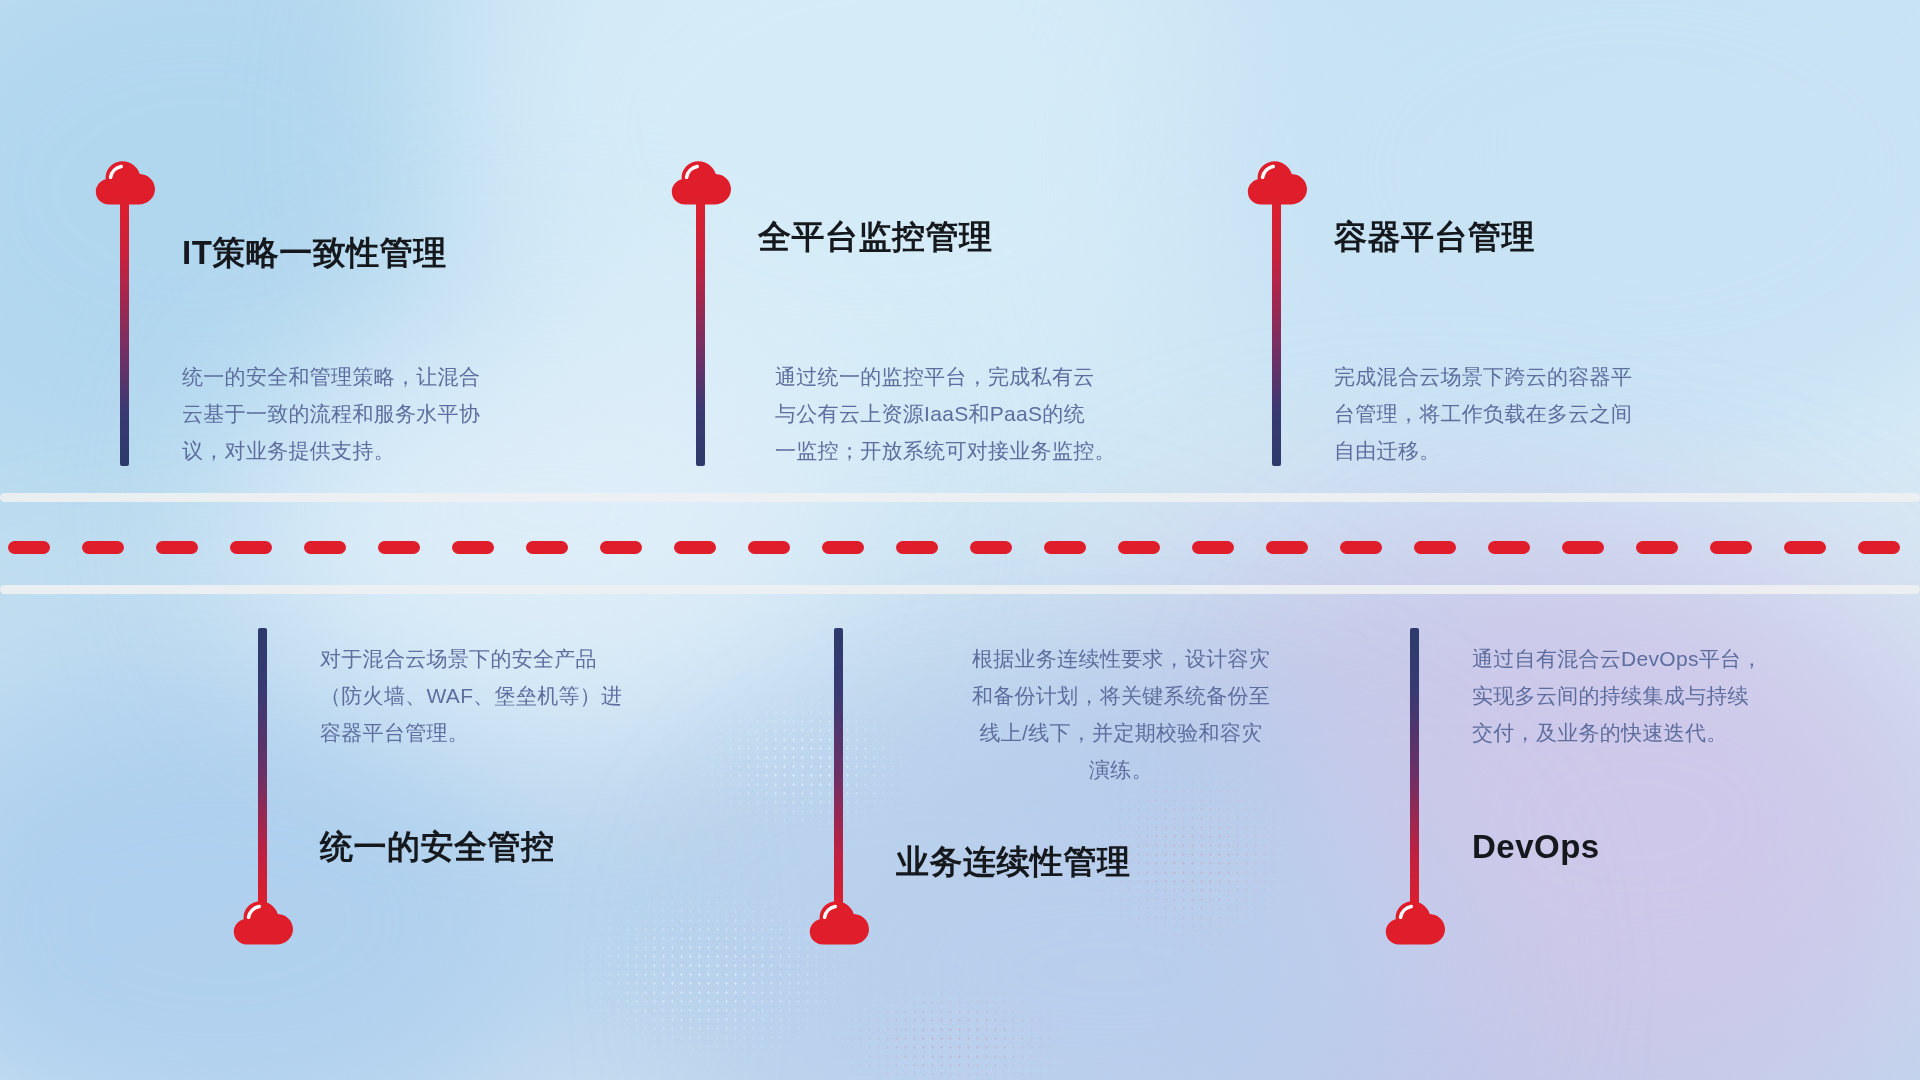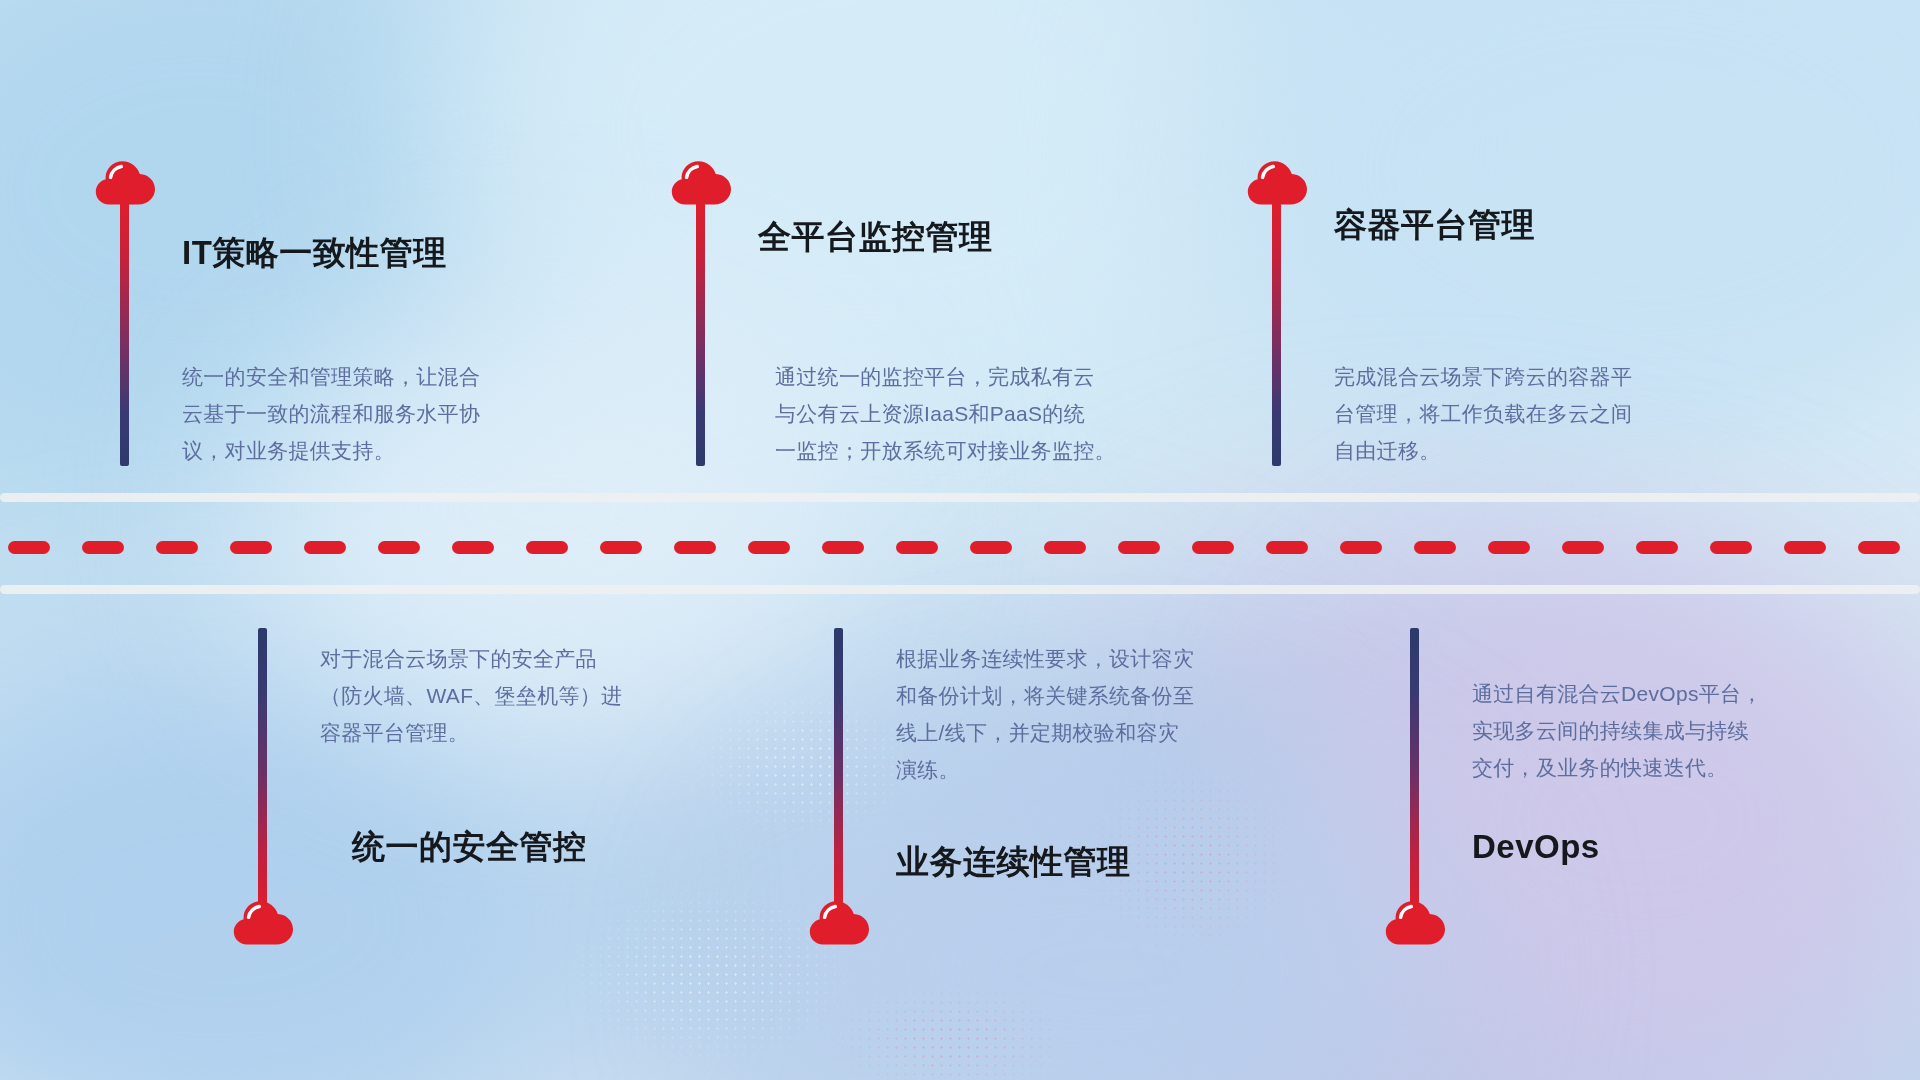--- a/index.html
+++ b/index.html
@@ -204,57 +204,57 @@
   </div>
 
   <div class="panel" id="panel-top-2">
     <div class="cloud-icon" style="left: 1247px; top: 158px;">
       <svg viewBox="0 0 62 48" width="62" height="48" aria-hidden="true">
         <path d="M18.5 46.5h25c9.1 0 16.5-6.6 16.5-15.2 0-8.2-6.7-14.9-15.2-15.2C42.6 8.9 35.8 3.2 27.6 3.2c-9.4 0-17 7.3-17 16.3 0 .6 0 1.2.1 1.8C4.7 23 .8 28 .8 33.8c0 7.1 5.8 12.7 13.2 12.7z" fill="#e01e2b"></path>
         <path d="M15.6 19.2c.9-5.4 5.2-9.6 10.6-10.7" fill="none" stroke="#ffffff" stroke-width="3.6" stroke-linecap="round"></path>
       </svg>
     </div>
     <div class="stem down" style="left: 1272px; top: 196px; height: 270px;"></div>
-    <div class="panel-title" style="left: 1334px; top: 208px;">容器平台管理</div>
+    <div class="panel-title" style="left: 1334px; top: 220px;">容器平台管理</div>
     <div class="panel-body" style="left: 1334px; top: 358px; width: 450px;">完成混合云场景下跨云的容器平
 台管理，将工作负载在多云之间
 自由迁移。</div>
   </div>
 
   <div class="panel" id="panel-bottom-0">
     <div class="panel-body" style="left: 320px; top: 640px; width: 440px;">对于混合云场景下的安全产品
 （防火墙、WAF、堡垒机等）进
 容器平台管理。</div>
-    <div class="panel-title" style="left: 320px; top: 830px; margin-left: 32px;">统一的安全管控</div>
+    <div class="panel-title" style="left: 320px; top: 830px;">统一的安全管控</div>
     <div class="stem up" style="left: 258px; top: 628px; height: 282px;"></div>
     <div class="cloud-icon" style="left: 233px; top: 898px;">
       <svg viewBox="0 0 62 48" width="62" height="48" aria-hidden="true">
         <path d="M18.5 46.5h25c9.1 0 16.5-6.6 16.5-15.2 0-8.2-6.7-14.9-15.2-15.2C42.6 8.9 35.8 3.2 27.6 3.2c-9.4 0-17 7.3-17 16.3 0 .6 0 1.2.1 1.8C4.7 23 .8 28 .8 33.8c0 7.1 5.8 12.7 13.2 12.7z" fill="#e01e2b"></path>
         <path d="M15.6 19.2c.9-5.4 5.2-9.6 10.6-10.7" fill="none" stroke="#ffffff" stroke-width="3.6" stroke-linecap="round"></path>
       </svg>
     </div>
   </div>
 
   <div class="panel" id="panel-bottom-1">
-    <div class="panel-body" style="left: 896px; top: 640px; width: 450px;">根据业务连续性要求，设计容灾
+    <div class="panel-body" style="left: 896px; top: 640px; width: 450px; text-align: center;">根据业务连续性要求，设计容灾
 和备份计划，将关键系统备份至
 线上/线下，并定期校验和容灾
 演练。</div>
     <div class="panel-title" style="left: 896px; top: 830px; margin-top: 15px;">业务连续性管理</div>
     <div class="stem up" style="left: 834px; top: 628px; height: 282px;"></div>
     <div class="cloud-icon" style="left: 809px; top: 898px;">
       <svg viewBox="0 0 62 48" width="62" height="48" aria-hidden="true">
         <path d="M18.5 46.5h25c9.1 0 16.5-6.6 16.5-15.2 0-8.2-6.7-14.9-15.2-15.2C42.6 8.9 35.8 3.2 27.6 3.2c-9.4 0-17 7.3-17 16.3 0 .6 0 1.2.1 1.8C4.7 23 .8 28 .8 33.8c0 7.1 5.8 12.7 13.2 12.7z" fill="#e01e2b"></path>
         <path d="M15.6 19.2c.9-5.4 5.2-9.6 10.6-10.7" fill="none" stroke="#ffffff" stroke-width="3.6" stroke-linecap="round"></path>
       </svg>
     </div>
   </div>
 
   <div class="panel" id="panel-bottom-2">
-    <div class="panel-body" style="left: 1472px; top: 640px; width: 430px; margin-top: 35px;">通过自有混合云DevOps平台，
+    <div class="panel-body" style="left: 1472px; top: 640px; width: 430px;">通过自有混合云DevOps平台，
 实现多云间的持续集成与持续
 交付，及业务的快速迭代。</div>
     <div class="panel-title" style="left: 1472px; top: 830px;">DevOps</div>
     <div class="stem up" style="left: 1410px; top: 628px; height: 282px;"></div>
     <div class="cloud-icon" style="left: 1385px; top: 898px;">
       <svg viewBox="0 0 62 48" width="62" height="48" aria-hidden="true">
         <path d="M18.5 46.5h25c9.1 0 16.5-6.6 16.5-15.2 0-8.2-6.7-14.9-15.2-15.2C42.6 8.9 35.8 3.2 27.6 3.2c-9.4 0-17 7.3-17 16.3 0 .6 0 1.2.1 1.8C4.7 23 .8 28 .8 33.8c0 7.1 5.8 12.7 13.2 12.7z" fill="#e01e2b"></path>
         <path d="M15.6 19.2c.9-5.4 5.2-9.6 10.6-10.7" fill="none" stroke="#ffffff" stroke-width="3.6" stroke-linecap="round"></path>
       </svg>
     </div>

